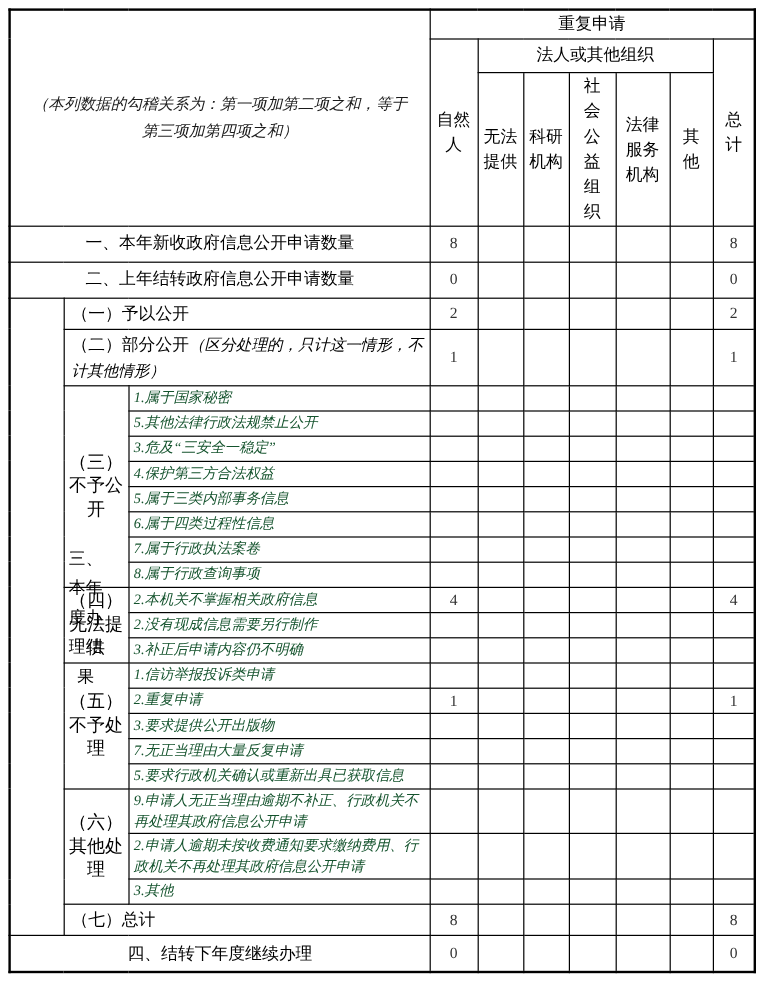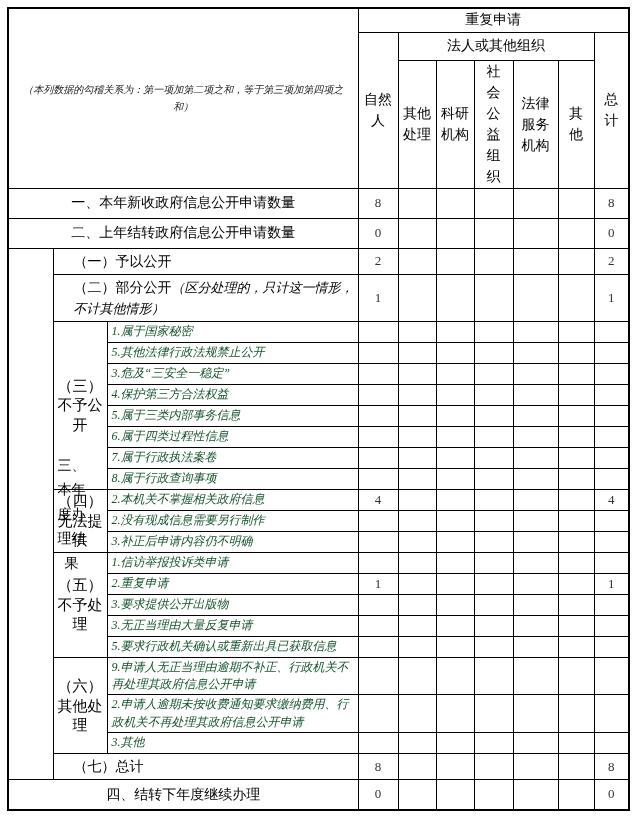--- a/index.html
+++ b/index.html
@@ -13,37 +13,37 @@
     border:2px solid #000; background:#fff;
   }
   td { border:1px solid #000; padding:0; vertical-align:middle; }
 
   
   tr.h-row1 { height:24px; }
   tr.h-row2 { height:28px; }
   tr.h-row3 { height:128px; }
   .cell-note {
     text-align:center; font-family:"Liberation Serif", serif; font-style:italic;
-    font-size:10px; line-height:1.75; padding:0 12px; color:#1a1a1a;margin-top:44px;
+    font-size:13px; line-height:1.75; padding:0 12px; color:#1a1a1a;margin-top:44px;
   }
   .h-title, .h-group { text-align:center; font-size:14px; }
   .h-cell { text-align:center; }
   .hwrap {
     display:inline-block; word-break:break-all; line-break:anywhere;
     line-height:1.5; font-size:14px; text-align:center; vertical-align:middle;
   }
   .w2 { width:2.15em; }
   .w1 { width:1.1em; }
 
   
   tr.r-full { height:30px; }
   tr.r-sub  { height:24px; }
   tr.r-item { height:21px; }
   .cell-label-full { text-align:center; font-size:14px; line-height:1.4; }
-  .cell-label-sub  { text-align:left; font-size:14px; line-height:1.5; padding:2px 4px 2px 20px; }
+  .cell-label-sub  { text-align:left; font-size:14px; line-height:1.5; padding:2px 4px 2px 6px; }
   .note-inline { font-family:"Liberation Serif", serif; font-style:italic; font-size:13px; }
   .cell-label-item {
     font-family:"Liberation Serif", serif; font-style:italic; font-size:12px;
     line-height:1.45; padding:1px 2px 1px 4px; color:#14532d;
   }
   .cell-vsection { text-align:center; }
   .vwrap {
     display:inline-block; width:2.2em; word-break:break-all; line-break:anywhere;
     font-size:14px; line-height:1.75; text-align:center;margin-left:47px;
   }
@@ -83,21 +83,21 @@
         <td class="h-cell" rowspan="2">
           <span class="hwrap w2">自然人</span>
         </td>
         <td class="h-group" colspan="5">法人或其他组织</td>
         <td class="h-cell" rowspan="2">
           <span class="hwrap w1">总计</span>
         </td>
       </tr>
       <tr class="h-row3">
         <td class="h-cell">
-          <span class="hwrap w2">其他处理</span>
+          <span class="hwrap w2">无法提供</span>
         </td>
         <td class="h-cell">
           <span class="hwrap w2">科研机构</span>
         </td>
         <td class="h-cell">
           <span class="hwrap w1">社会公益组织</span>
         </td>
         <td class="h-cell">
           <span class="hwrap w2">法律服务机构</span>
         </td>
@@ -285,21 +285,21 @@
           <td class="cell-label-item">3.要求提供公开出版物</td>
           <td class="cell-value"></td>
           <td class="cell-value"></td>
           <td class="cell-value"></td>
           <td class="cell-value"></td>
           <td class="cell-value"></td>
           <td class="cell-value"></td>
           <td class="cell-value"></td>
         </tr>
         <tr class="r-item">
-          <td class="cell-label-item">3.无正当理由大量反复申请</td>
+          <td class="cell-label-item">7.无正当理由大量反复申请</td>
           <td class="cell-value"></td>
           <td class="cell-value"></td>
           <td class="cell-value"></td>
           <td class="cell-value"></td>
           <td class="cell-value"></td>
           <td class="cell-value"></td>
           <td class="cell-value"></td>
         </tr>
         <tr class="r-item">
           <td class="cell-label-item">5.要求行政机关确认或重新出具已获取信息</td>

